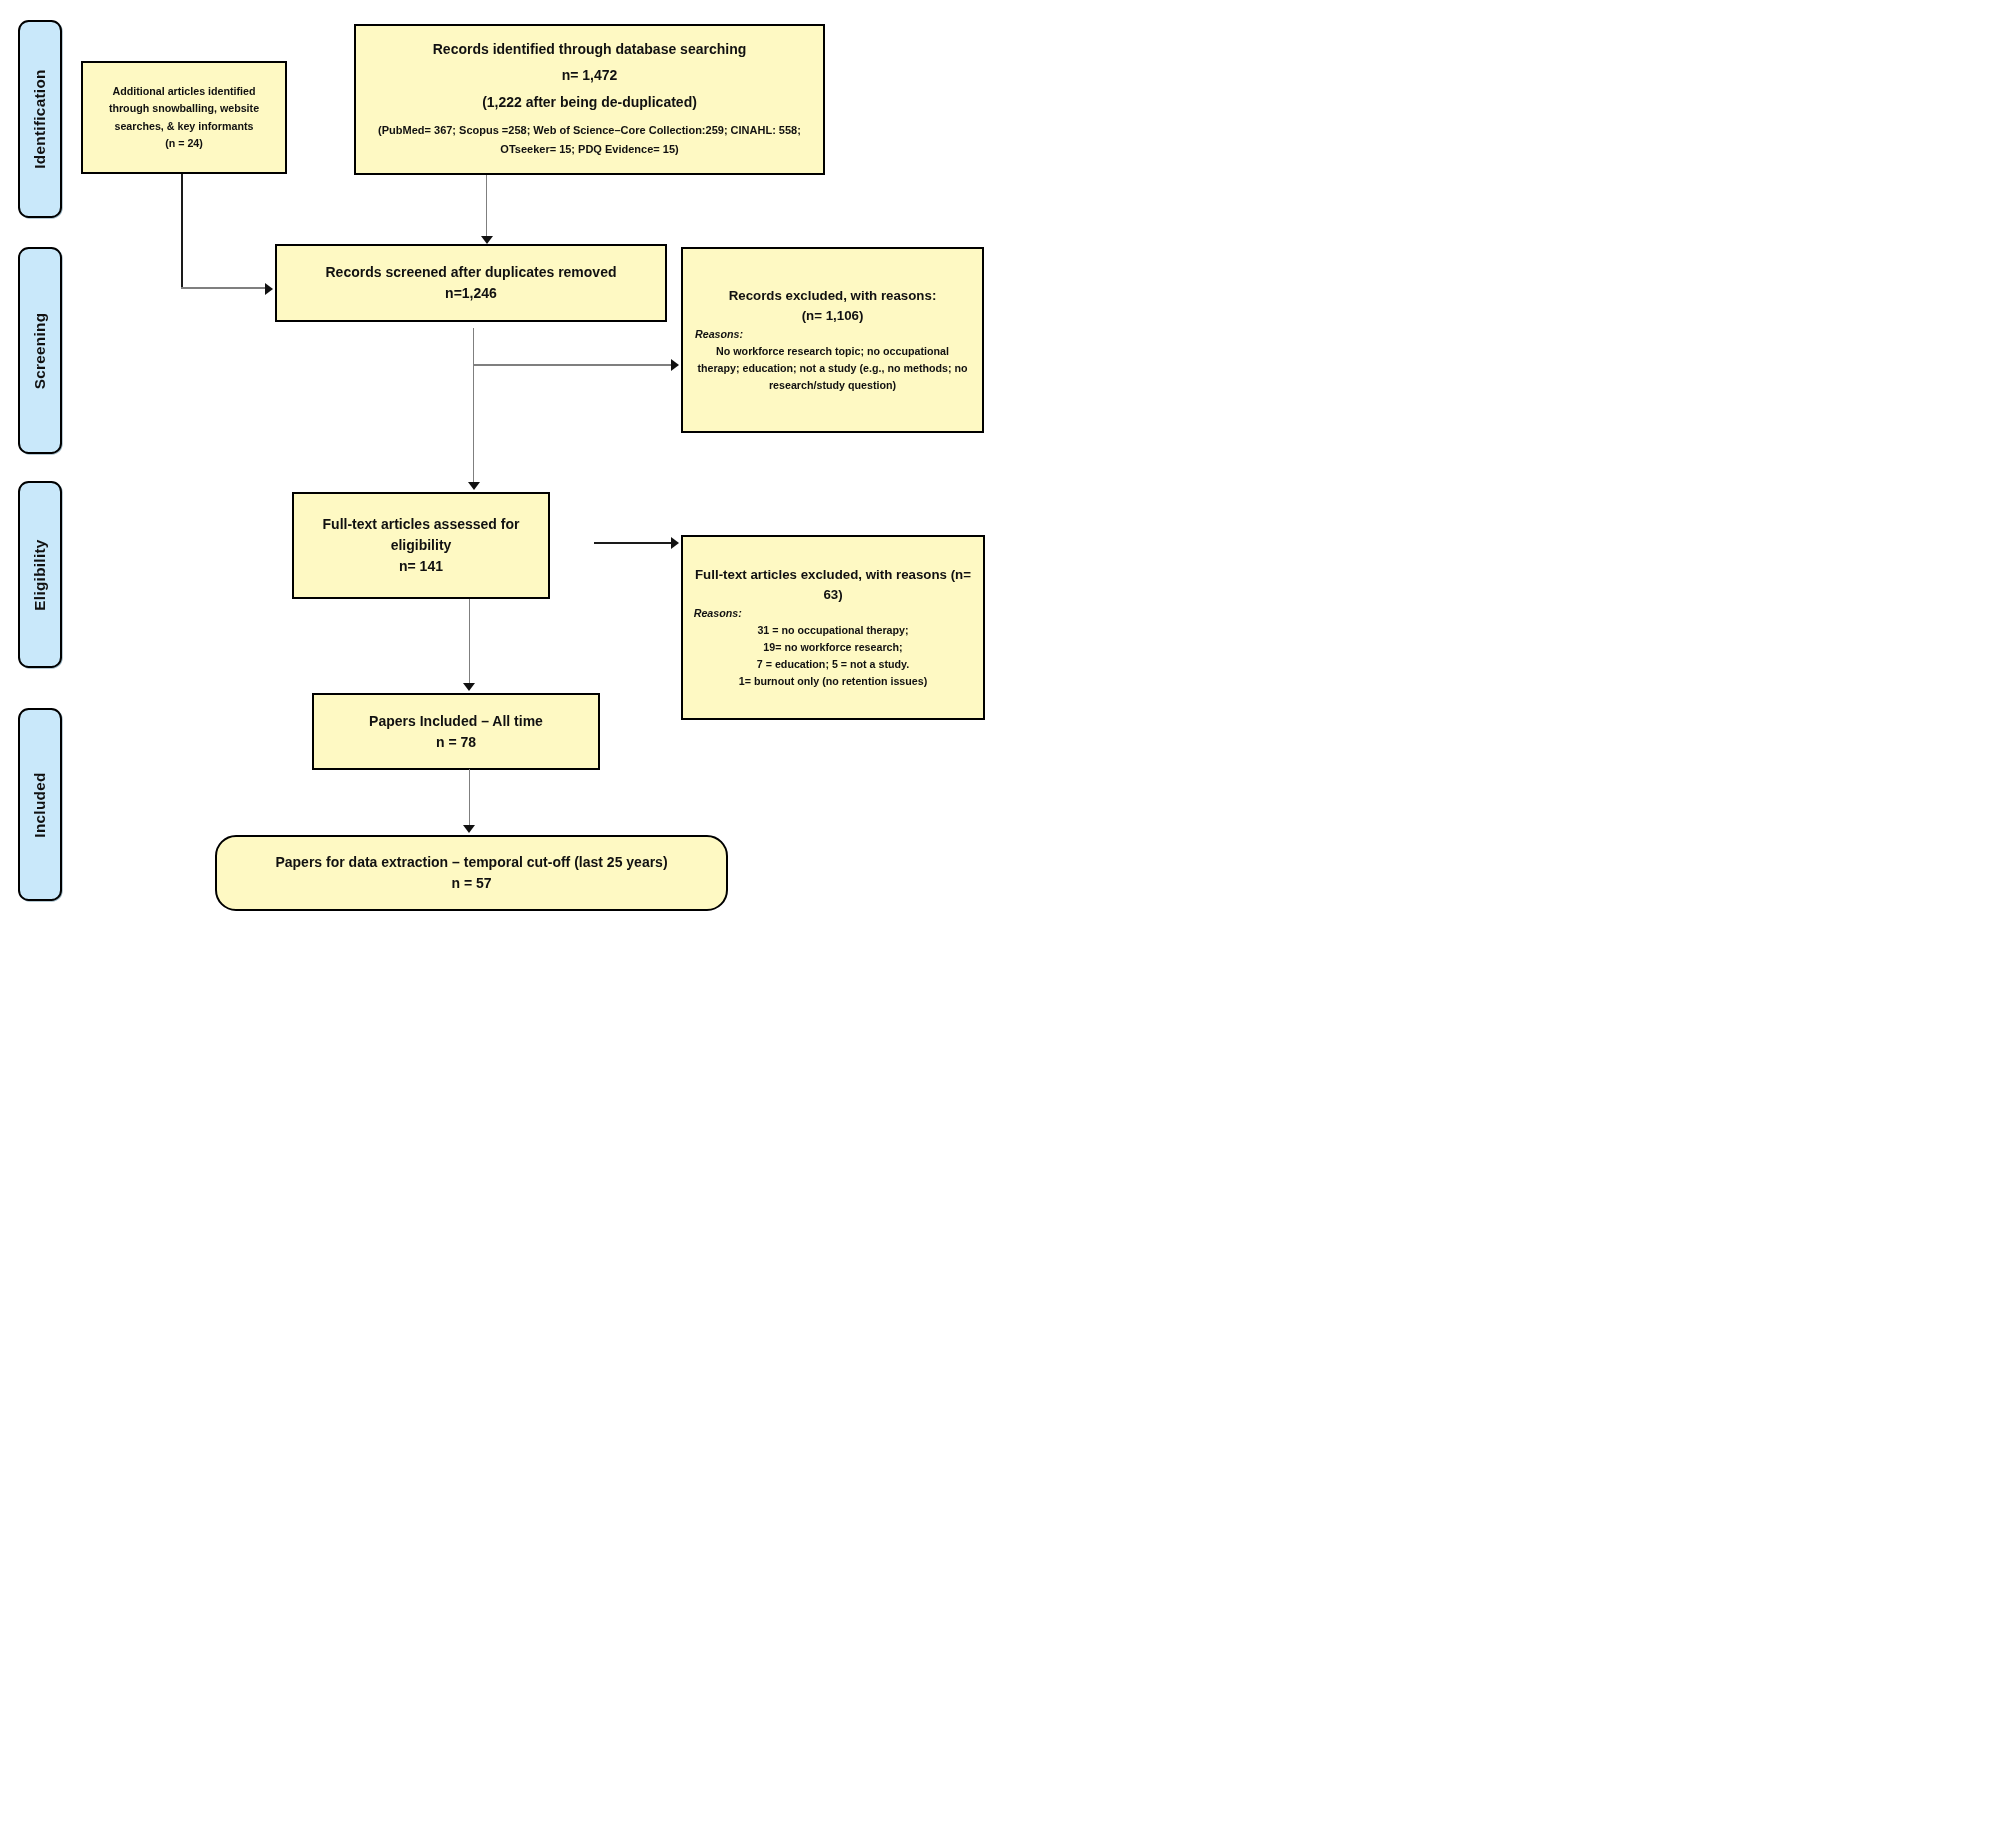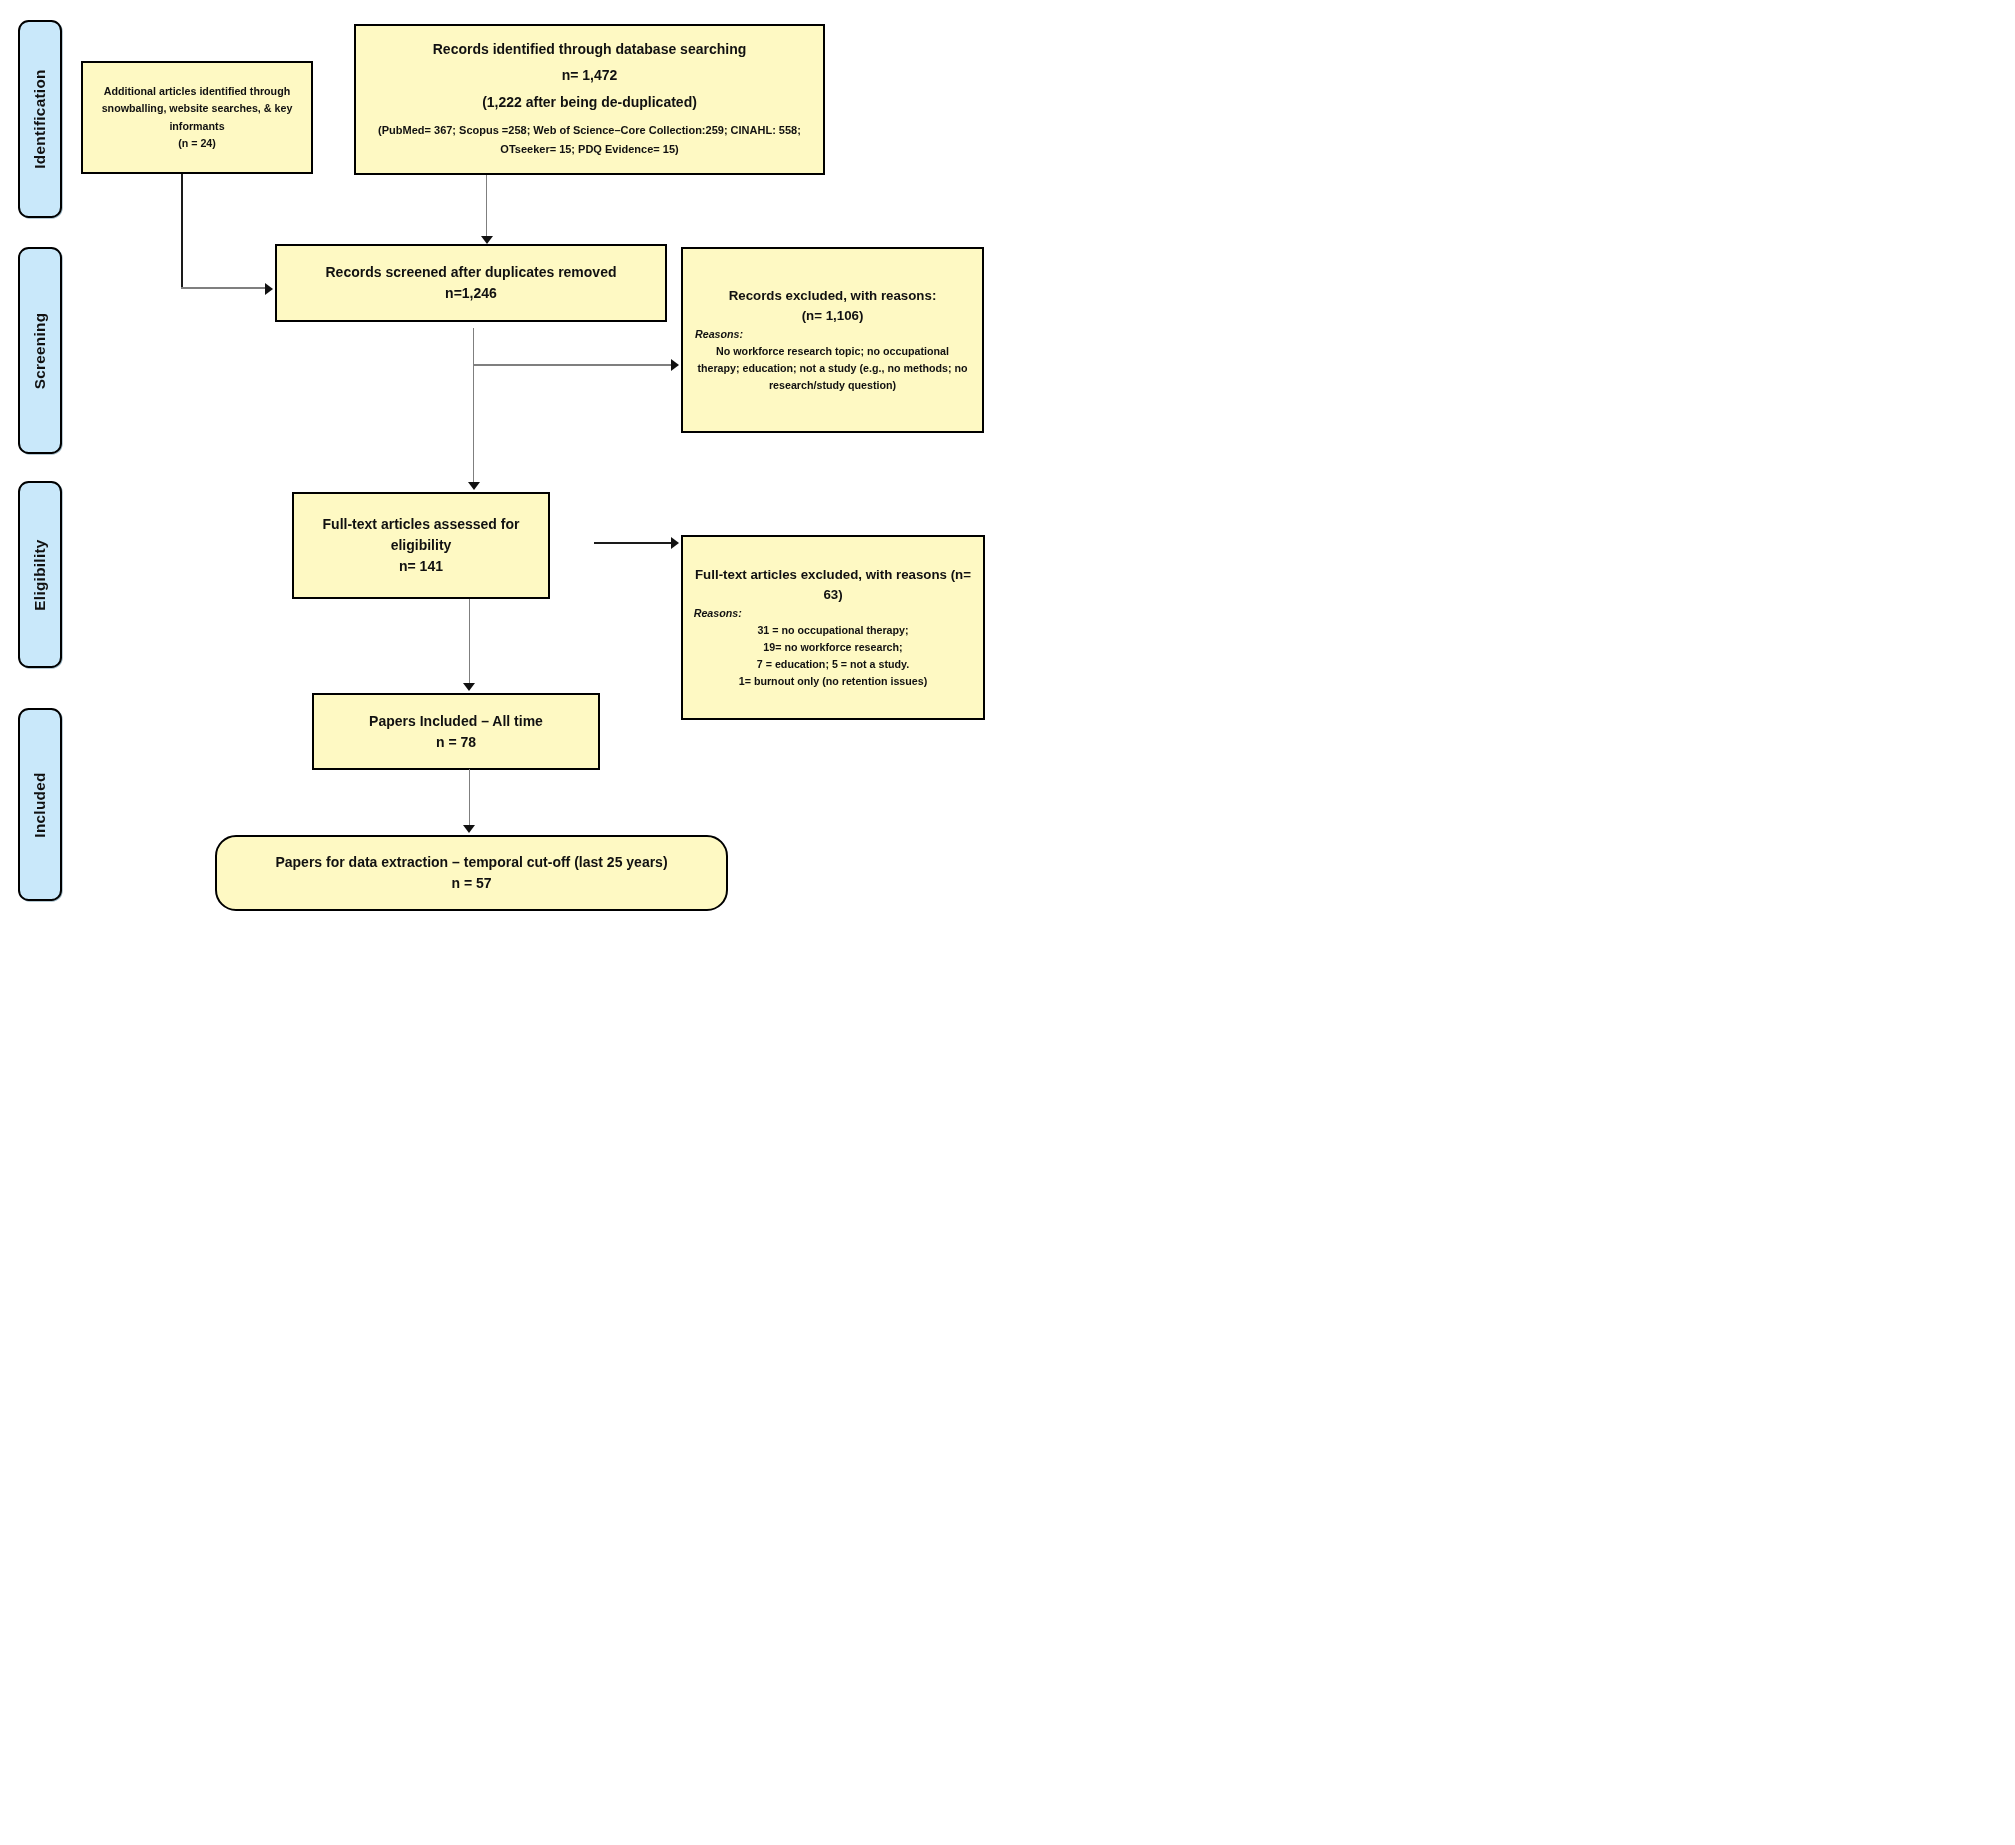--- a/index.html
+++ b/index.html
@@ -26,21 +26,21 @@
   .t21 { font-size:14px; line-height:1.5; }
   .t20 { font-size:13.3px; line-height:1.5; }
   .t16 { font-size:10.7px; line-height:1.6; }
   .reasons-label { font-style:italic; align-self:flex-start; text-align:center; }
 
   #box-top     { left:354px;  top:24px;   width:471px; height:151px; padding:4px 12px; }
   #box-top .sources { font-size:11px; line-height:1.8; margin-top:8px; }
   #box-top .nline   { margin-top:5.3px; }
   #box-top .dedup   { margin-top:5.3px; }
 
-  #box-additional { left:81px; top:61px;  width:232px; height:113px; padding:5.3px 10.7px; }
+  #box-additional { left:81px; top:61px;  width:206px; height:113px; padding:5.3px 10.7px; }
   #box-screened   { left:275px; top:244px; width:392px; height:78px; padding:4px 9.3px; }
   #box-rec-excl   { left:681px; top:247px; width:303px; height:186px; padding:6.7px 12px; }
   #box-ft         { left:292px; top:492px; width:258px; height:107px; padding:4px 13.3px; }
   #box-ft-excl    { left:681px; top:495px; width:304px; height:185px; padding:6.7px 10.7px;margin-top:40px; }
   #box-included   { left:312px; top:693px; width:288px; height:77px; padding:4px 9.3px; }
   #box-extract    { left:215px; top:835px; width:513px; height:76px; padding:4px 9.3px;border-radius:21px; }
 
   #stage-identification { left:18px; top:20px;   width:44px; height:198px; }
   #stage-screening      { left:18px; top:247px;  width:44px; height:207px; }
   #stage-eligibility    { left:18px; top:481px;  width:44px; height:187px; }

